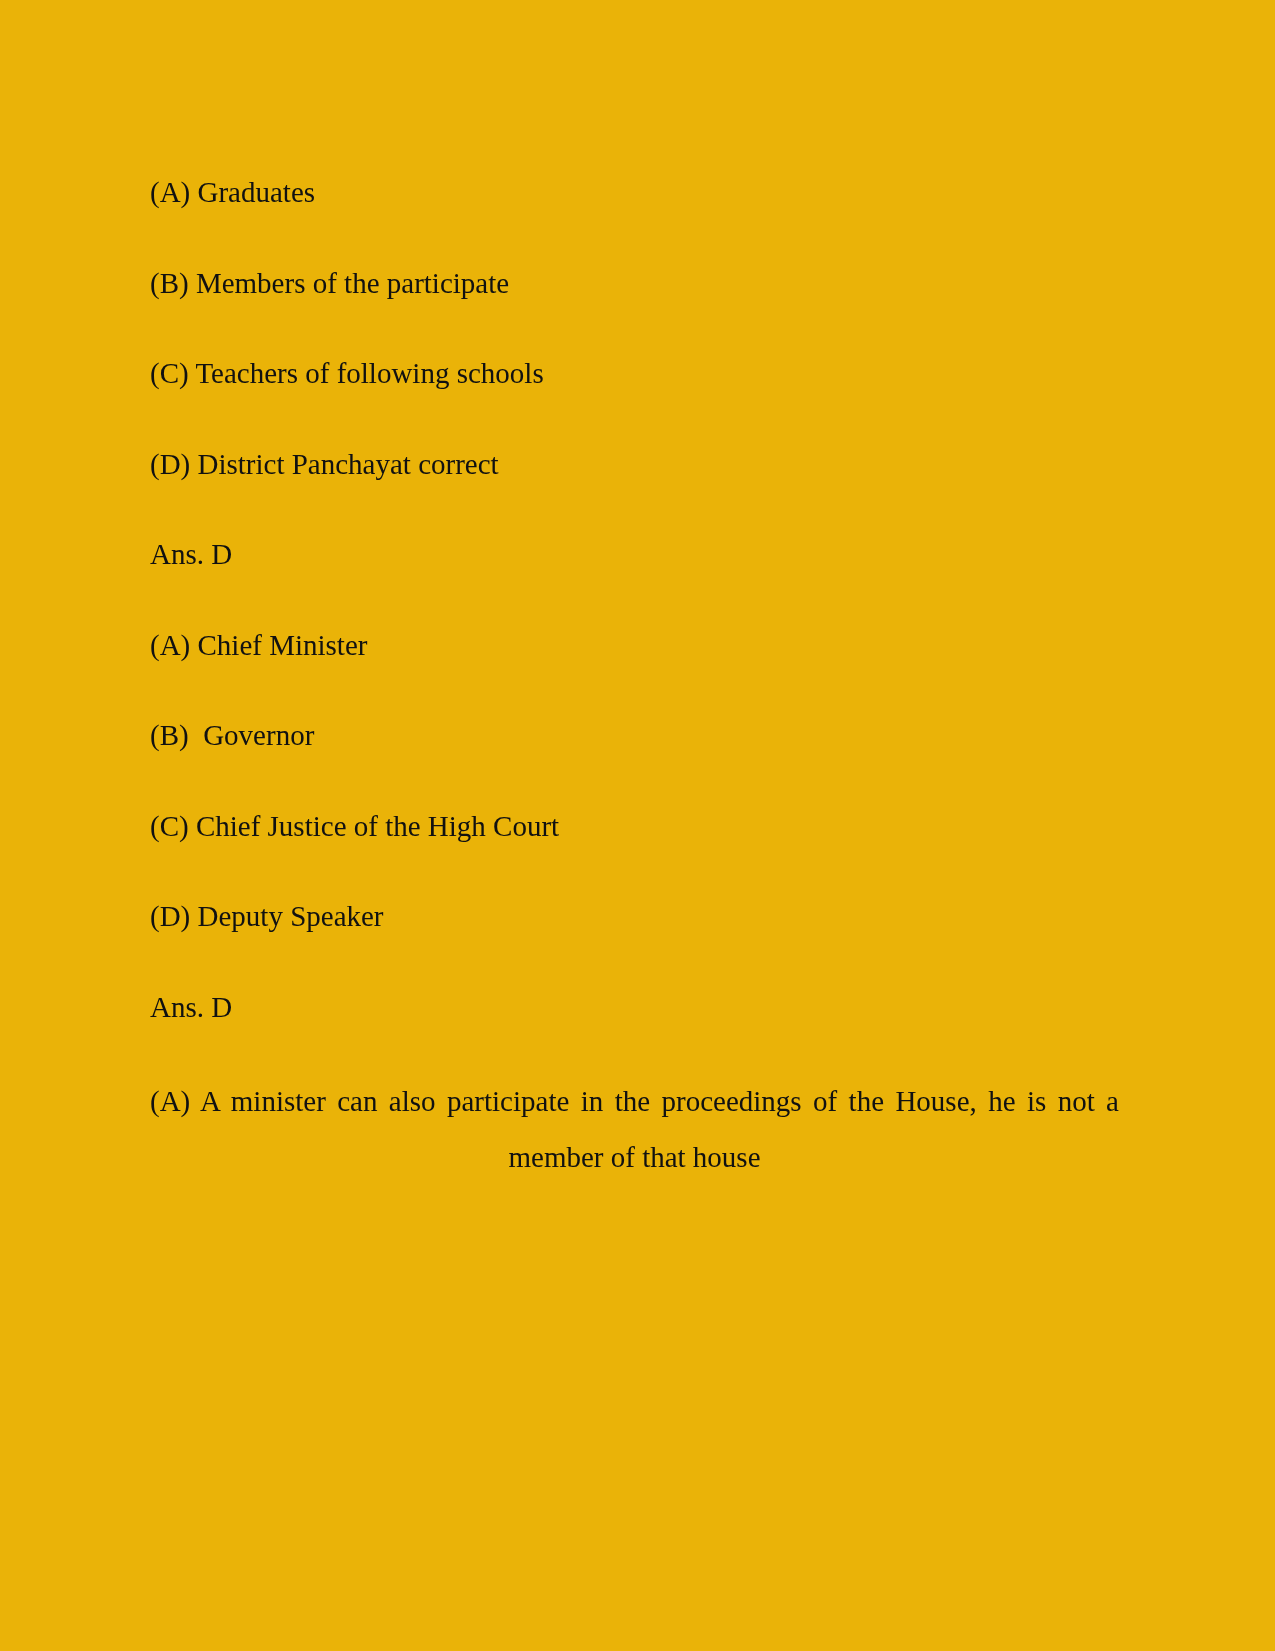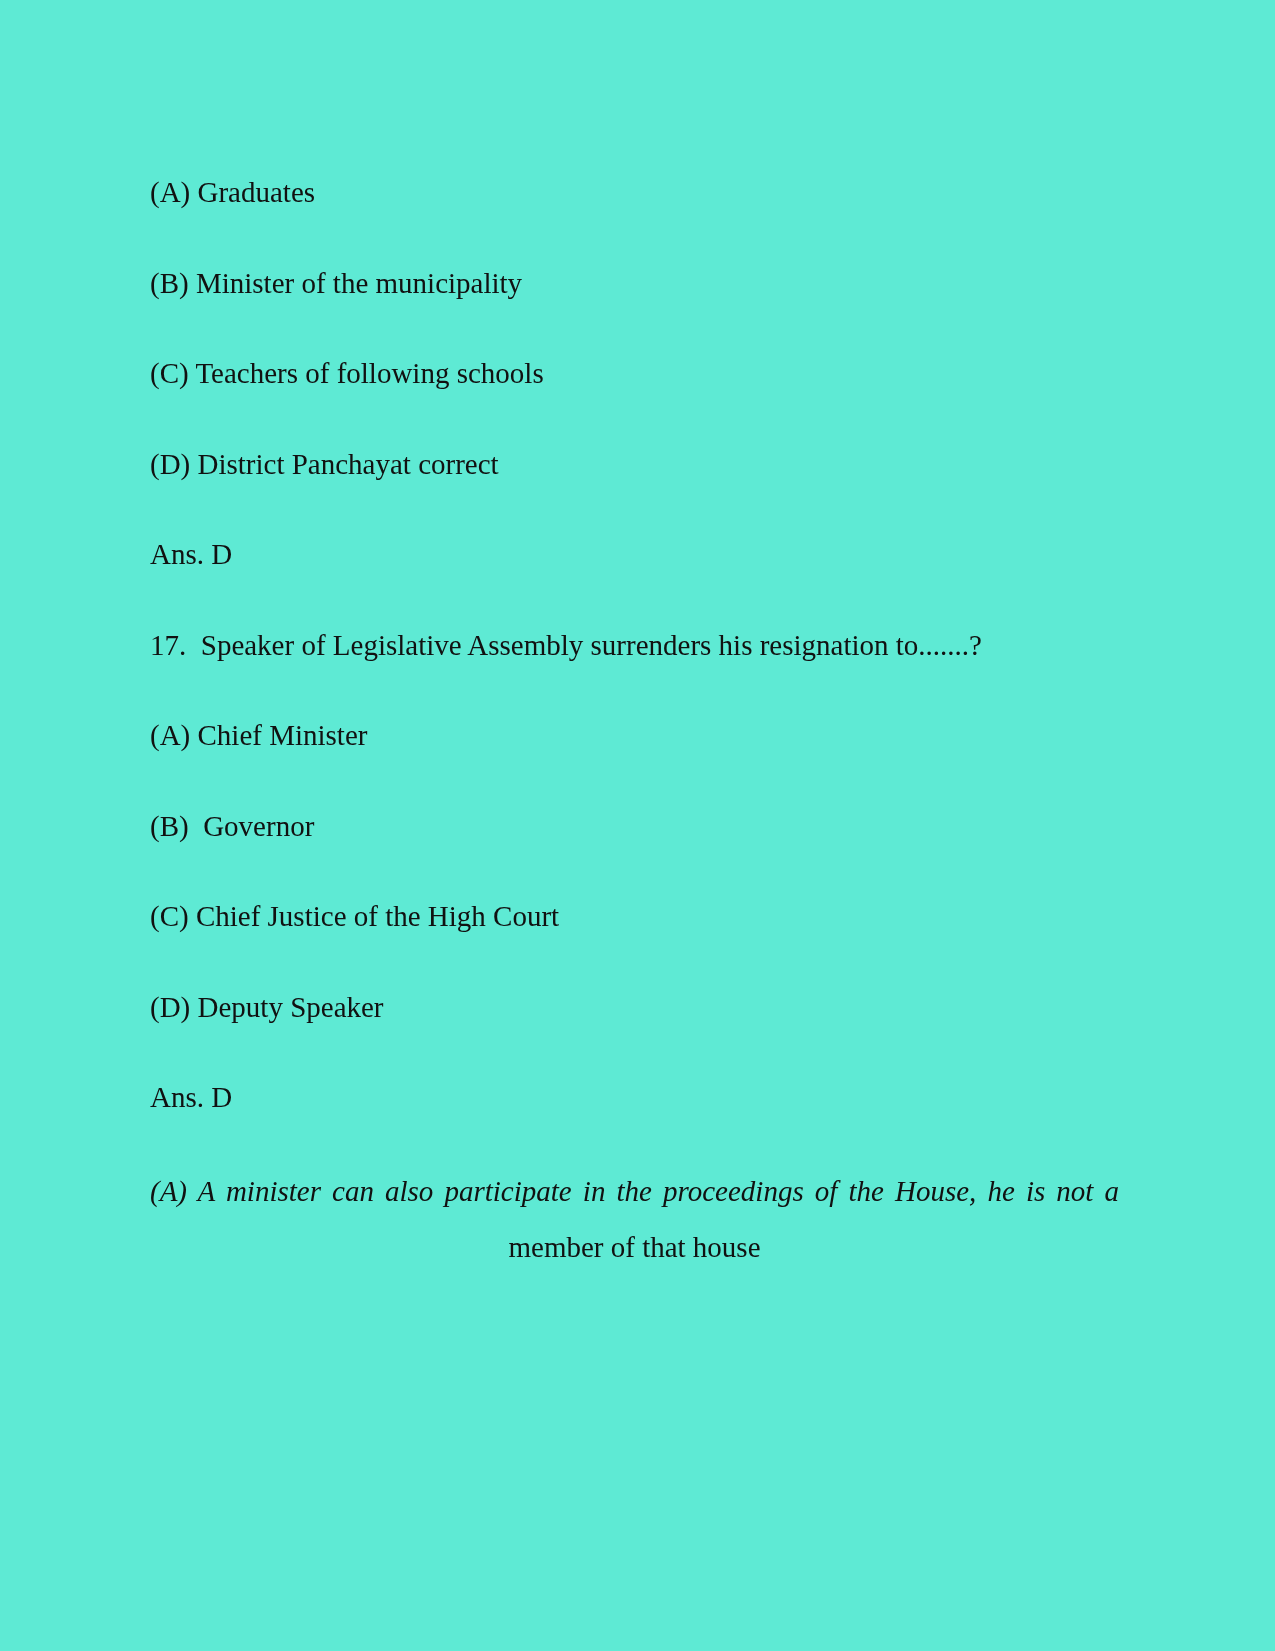--- a/index.html
+++ b/index.html
@@ -4,21 +4,21 @@
 <style>
   html, body {
     margin: 0;
     padding: 0;
     background: #ffffff;
   }
   .page {
     position: relative;
     width: 1275px;
     height: 1651px;
-    background: #5eead4;
+    background: #eab308;
     overflow: hidden;
   }
   .doc {
     position: absolute;
     left: 150px;
     top: 174px;
     width: 969px;
     font-family: "Liberation Serif", "DejaVu Serif", serif;
     font-size: 29px;
     color: #111111;
@@ -30,40 +30,38 @@
     white-space: pre-wrap;
   }
   .para {
     margin: -6.5px 0 0 0;
     line-height: 56px;
   }
   .jline {
     text-align: justify;
     text-align-last: justify;
     white-space: normal;
-    font-style: italic;
   }
   .lastline {
     text-align: center;
     white-space: pre-wrap;
   }
 </style>
 </head>
 <body>
 
 <div class="page">
   <div class="doc">
 
     <p class="line">(A) Graduates</p>
-    <p class="line">(B) Minister of the municipality</p>
+    <p class="line">(B) Members of the participate</p>
     <p class="line">(C) Teachers of following schools</p>
     <p class="line">(D) District Panchayat correct</p>
     <p class="line">Ans. D</p>
 
-    <p class="line">17.  Speaker of Legislative Assembly surrenders his resignation to.......?</p>
     <p class="line">(A) Chief Minister</p>
     <p class="line">(B)  Governor</p>
     <p class="line">(C) Chief Justice of the High Court</p>
     <p class="line">(D) Deputy Speaker</p>
     <p class="line">Ans. D</p>
 
 
     <div class="para">
       <div class="jline">(A) A minister can also participate in the proceedings of the House, he is not a</div>
       <div class="lastline">member of that house</div>

